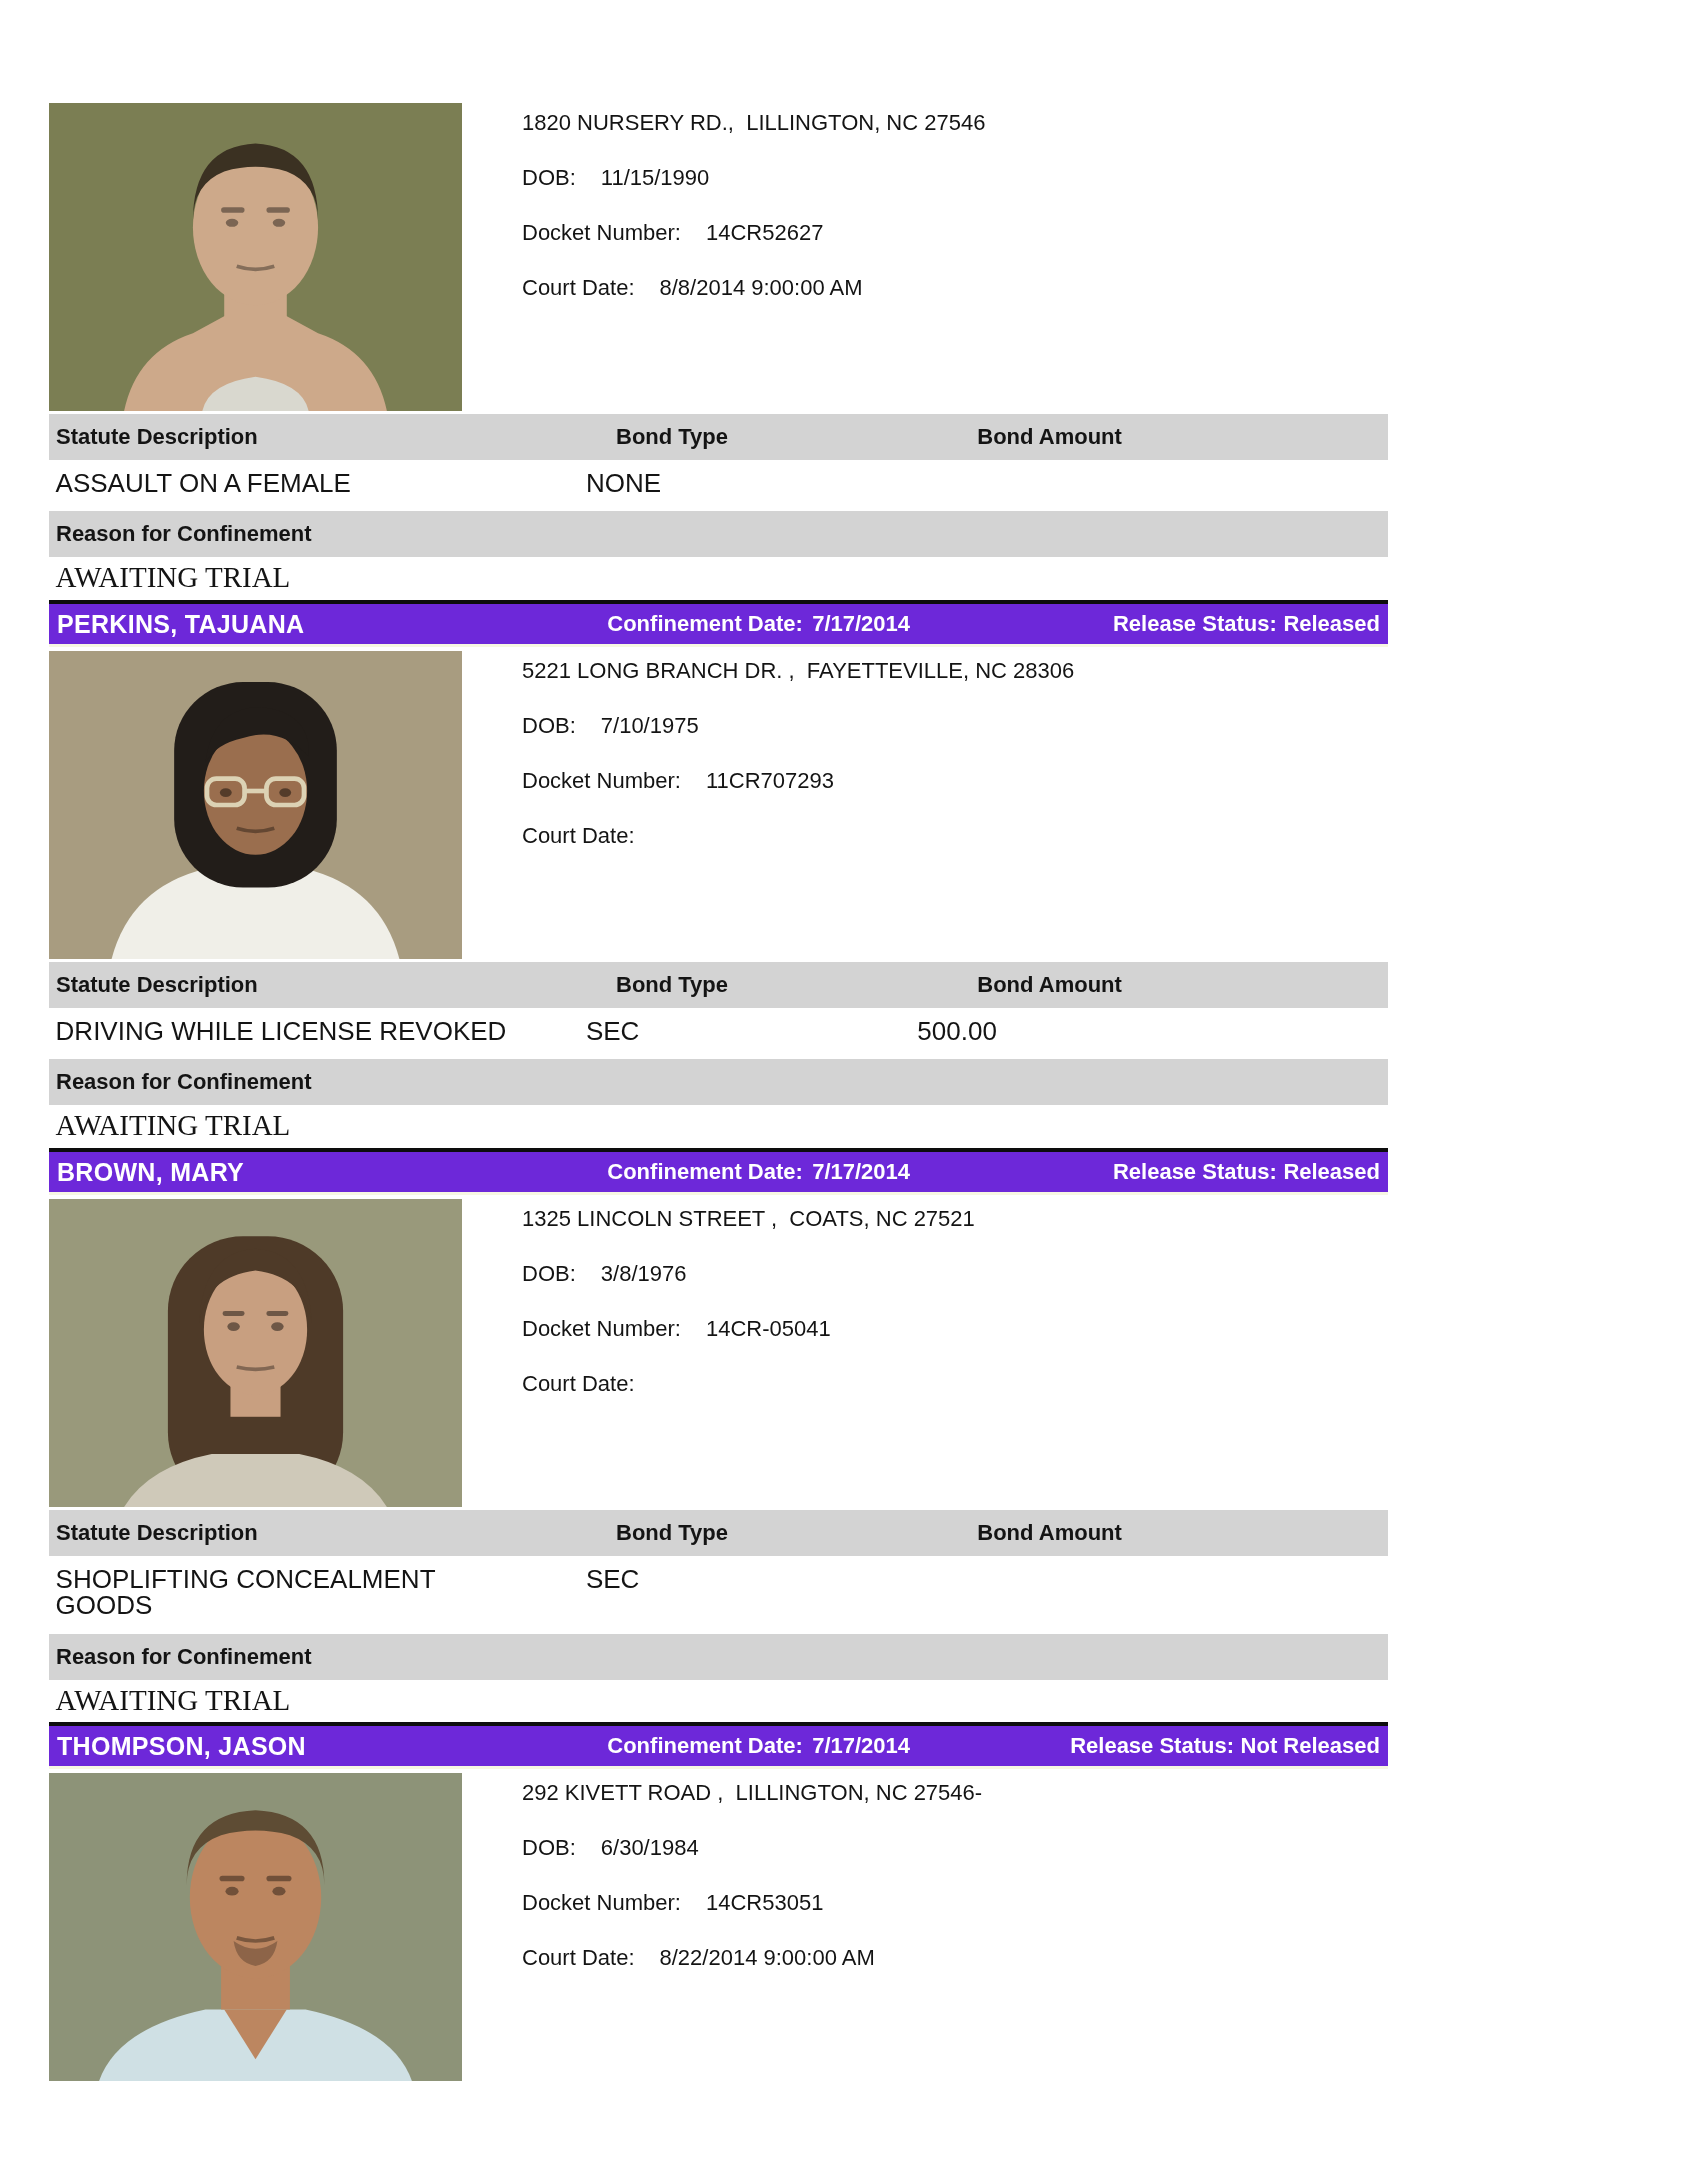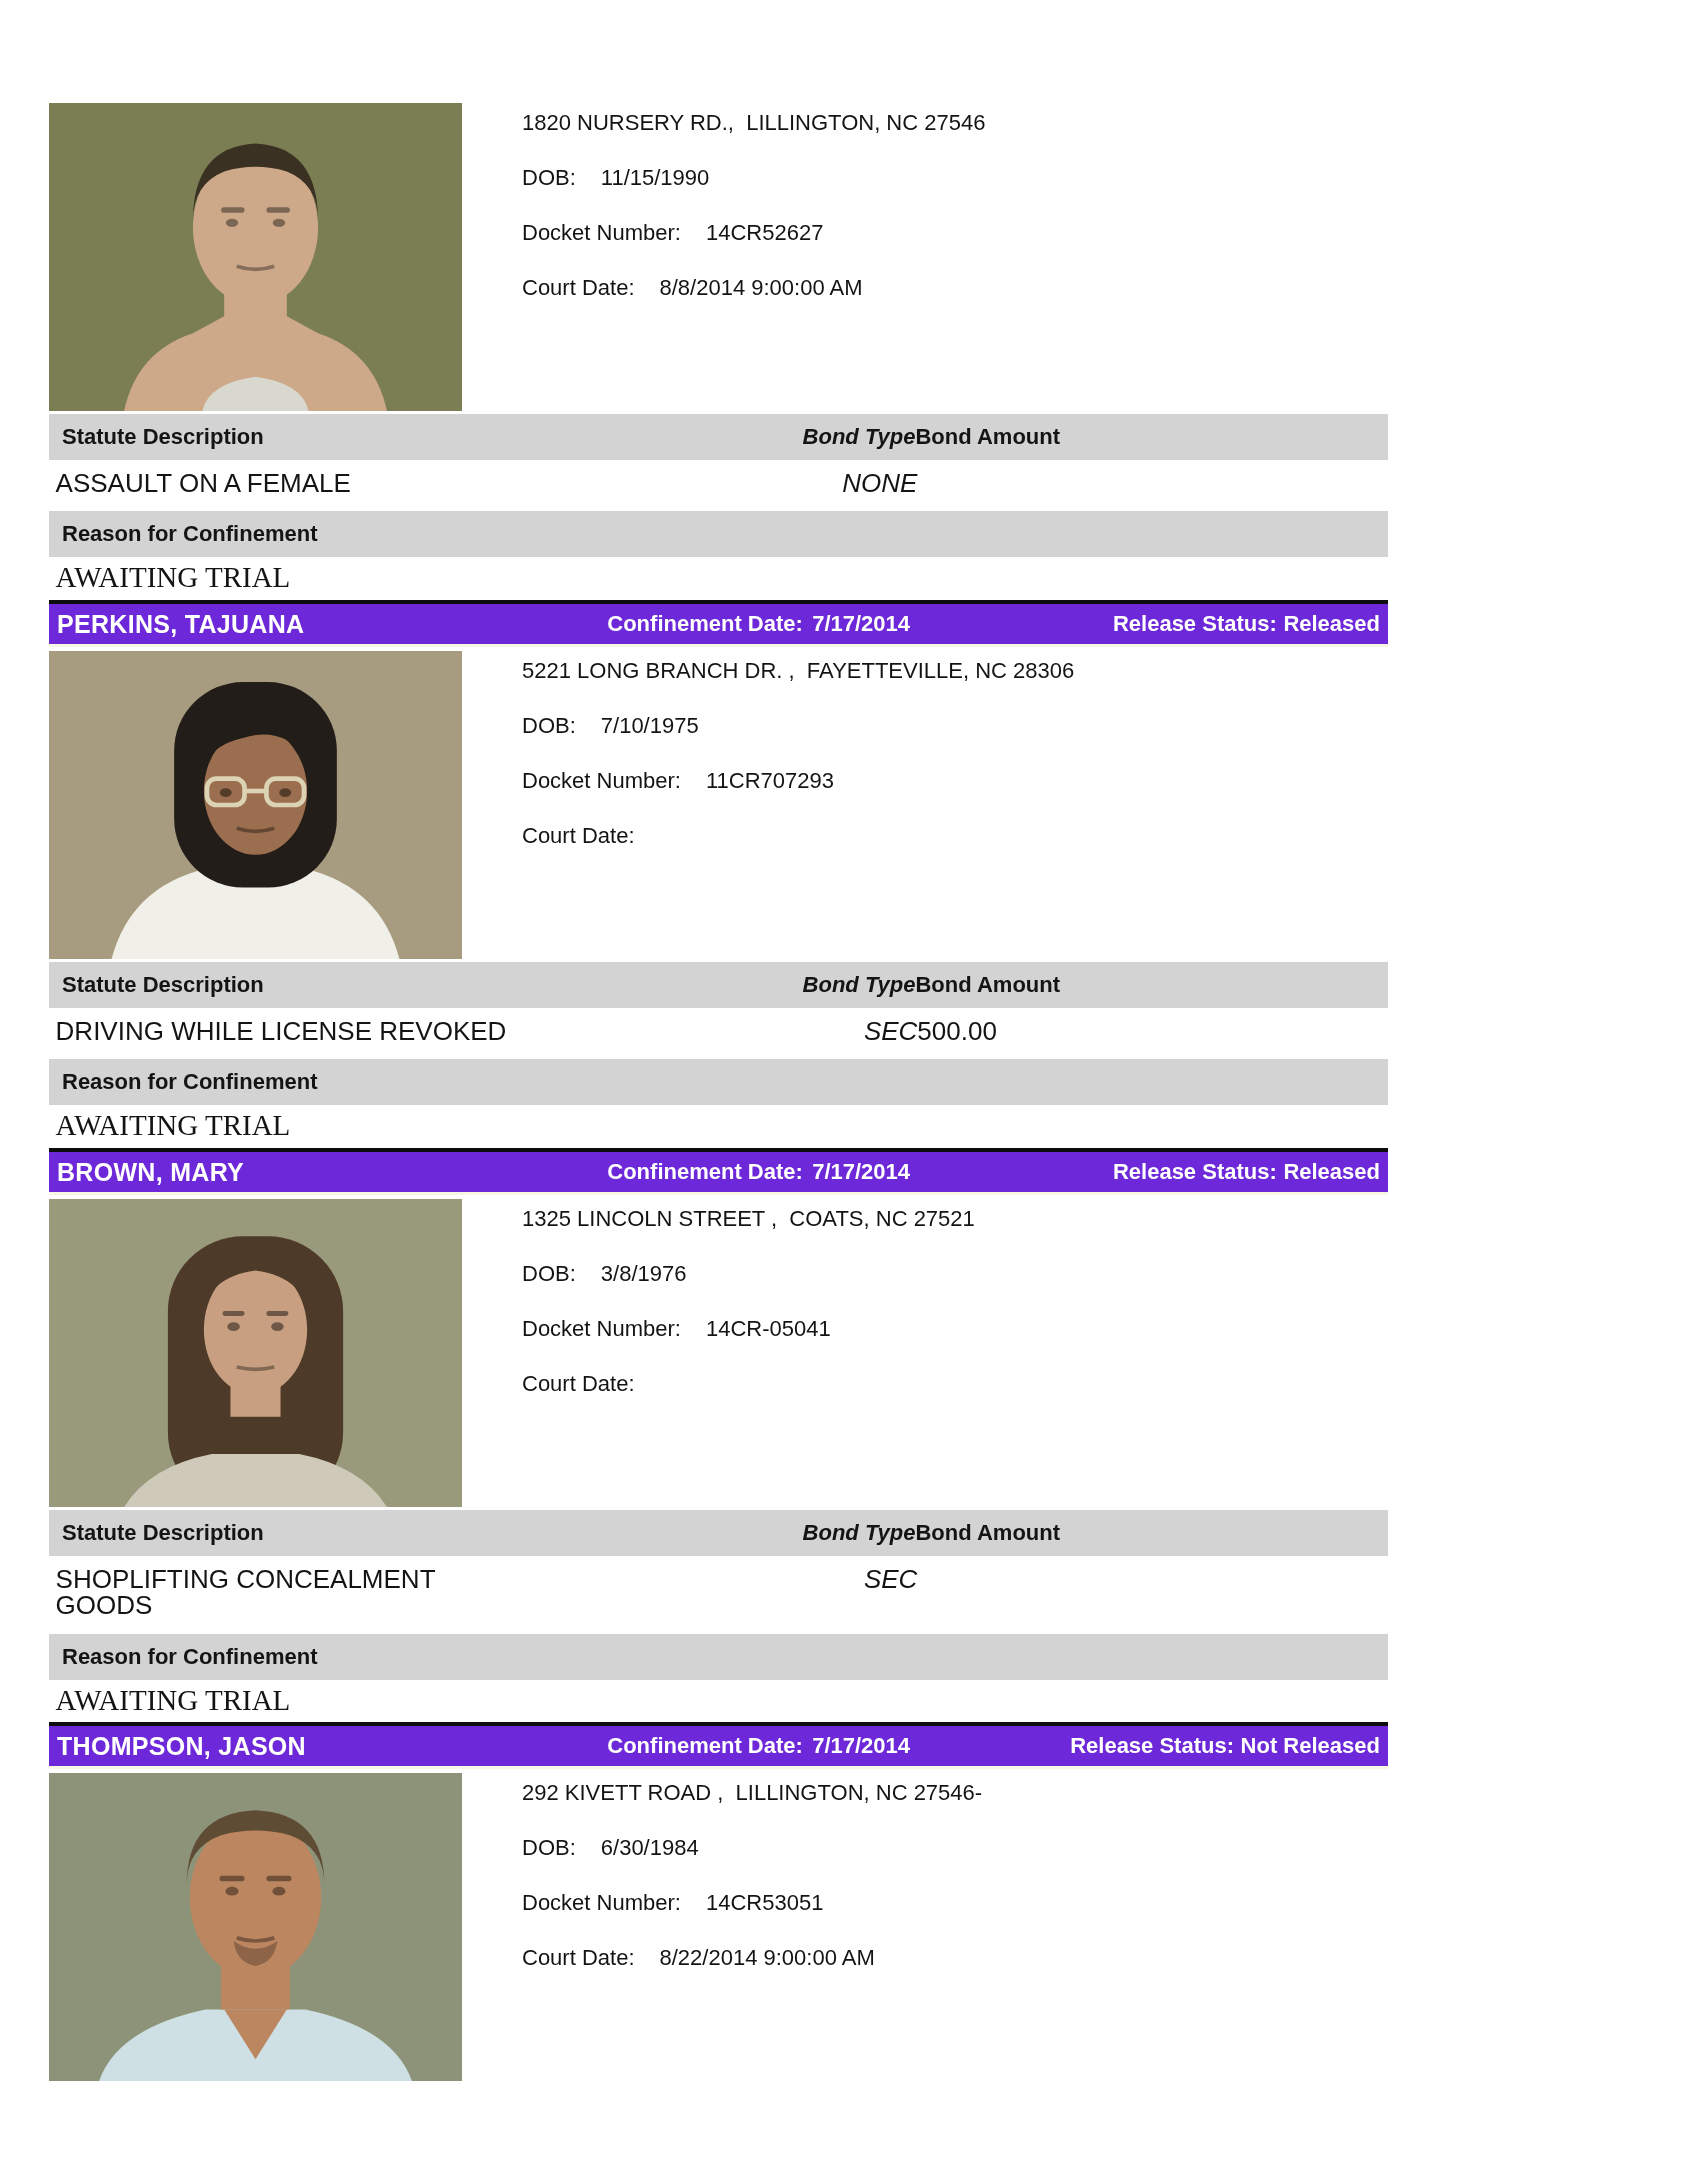--- a/index.html
+++ b/index.html
@@ -26,25 +26,25 @@
   .photo{flex:0 0 auto;width:413px;height:308px;overflow:hidden;}
   .photo svg{display:block;width:100%;height:100%;}
   .details{margin-left:60px;padding-top:6.6px;font-size:22px;}
   .details p{margin:0 0 30px 0;line-height:25px;}
   .details .address{white-space:pre-wrap;}
   .details .val{margin-left:25px;}
   
   .band{
     margin-top:3.3px;background:#d3d3d3;height:46px;
     display:flex;align-items:center;font-weight:bold;font-size:22px;
-    padding:0 13px;box-sizing:border-box;
+    padding:0 7px;box-sizing:border-box;gap:30px;
   }
   .cols{display:flex;width:100%;}
   .c1{flex:0 0 40%;}
-  .c2{flex:0 0 25%;text-align:right;font-style:italic;}
+  .c2{flex:0 0 25%;text-align:left;}
   .c3{flex:1 1 auto;}
   .charge-row{display:flex;padding:9.3px 6.6px 12px 6.6px;font-size:26px;line-height:26.5px;}
   .statute{white-space:pre-line;}
   .reason-row{font-size:29px;line-height:24px;padding:8px 6.6px 10.6px 6.6px;font-family:Liberation Serif, serif;}
 </style>
 </head>
 <body>
 
 <div class="page">
 

